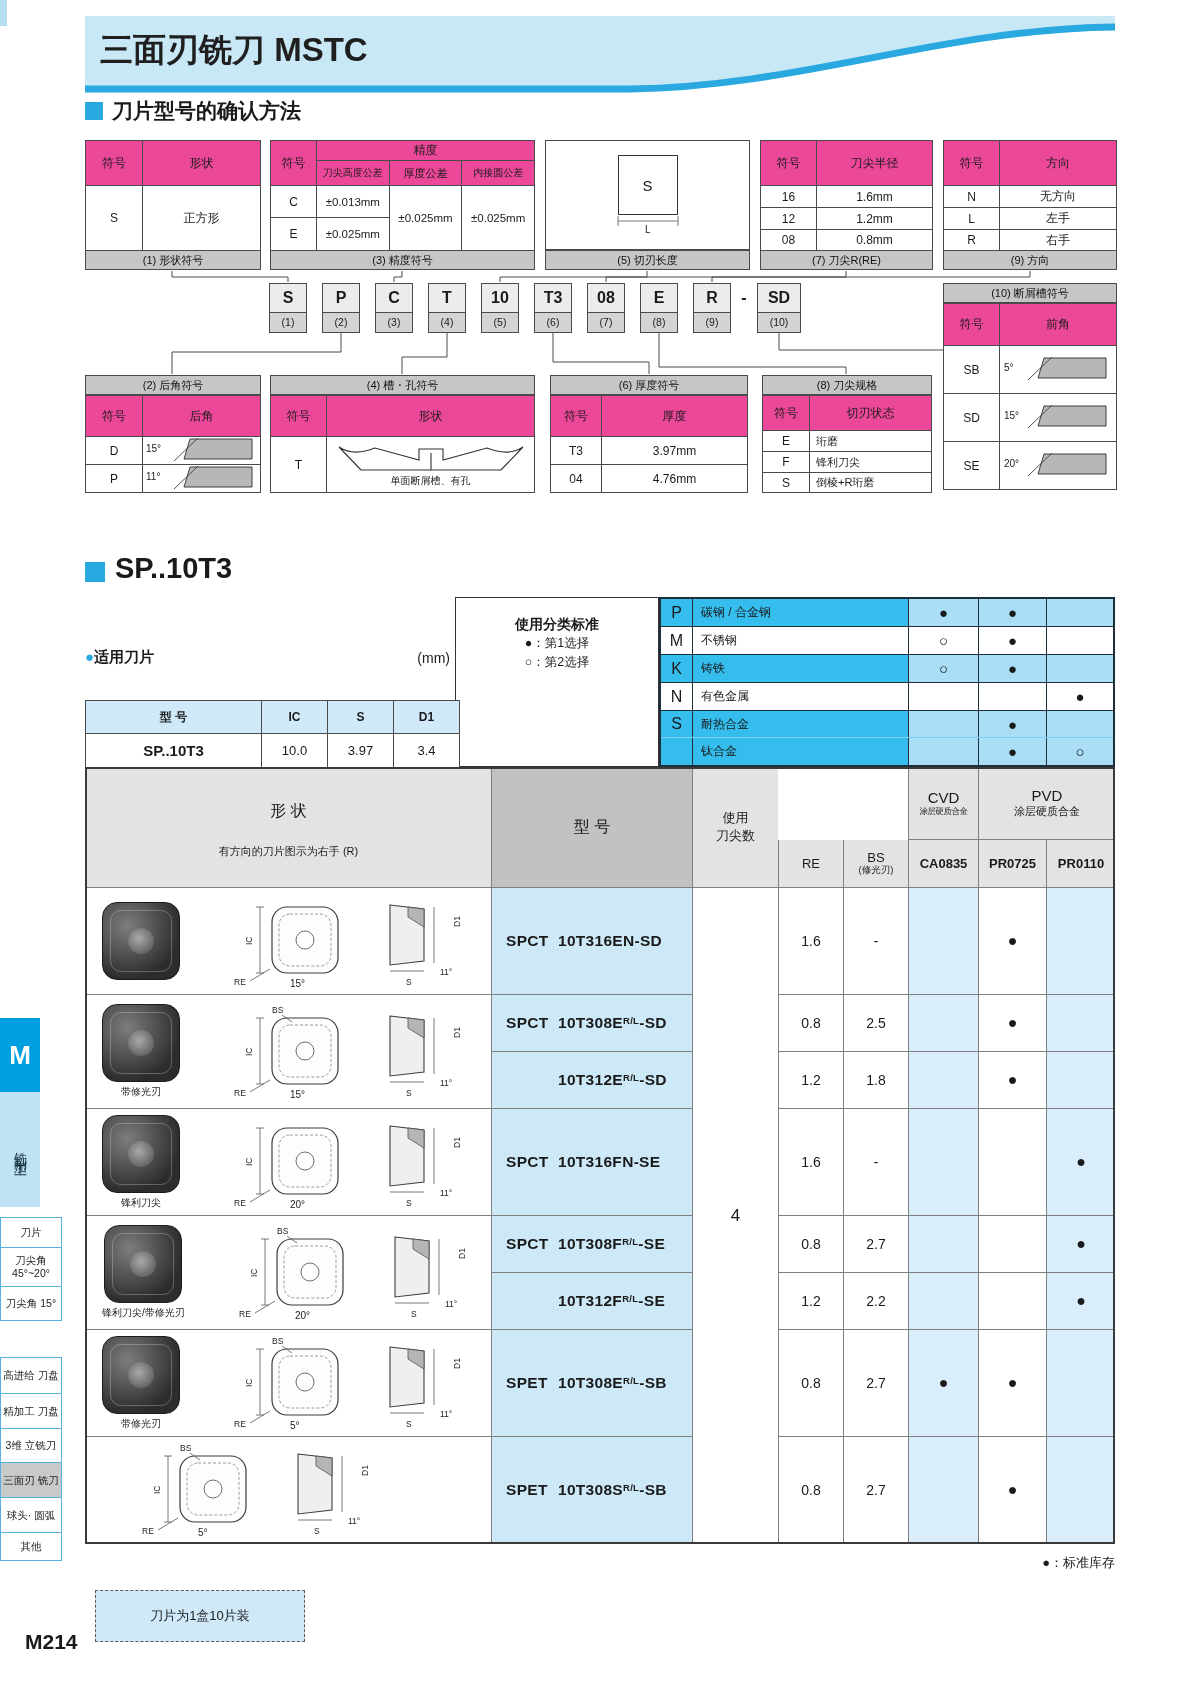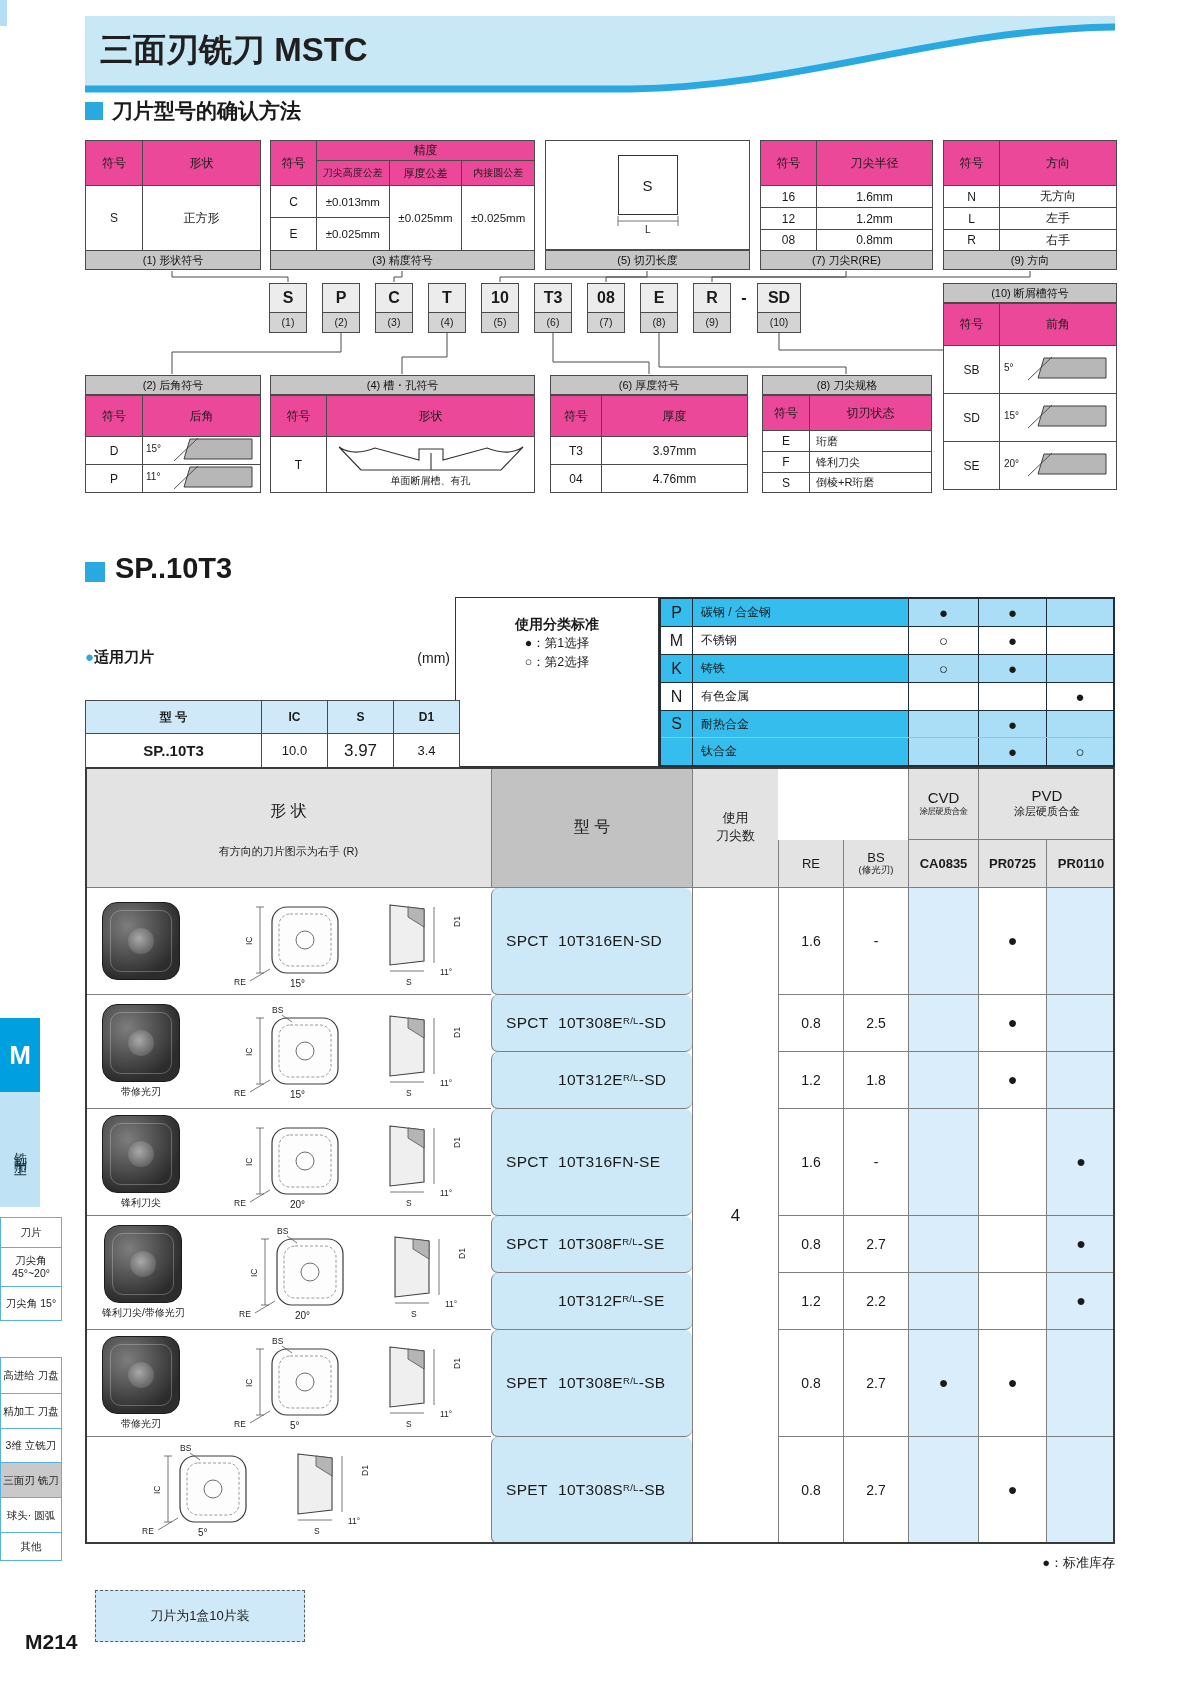--- a/index.html
+++ b/index.html
@@ -25,21 +25,21 @@
   .cyan{background:#35bdee;}
   .cyanlight{background:#a9def6;}
   
   .mcell{position:absolute;box-sizing:border-box;border-left:1px solid #7f7f7f;border-bottom:1px solid #7f7f7f;
          display:flex;align-items:center;justify-content:center;font-size:14px;background:#fff;}
   .hdr{background:#e3e3e3;}
   .hdrdark{background:#c2c2c2;}
   .cellblue{background:#cde9f8;}
   .colblue{background:#d9edfb;}
   .dot{font-size:16px;}
-  .model{justify-content:flex-start;padding-left:14px;font-weight:normal;font-size:15.5px;letter-spacing:.3px;border-radius:7px;}
+  .model{justify-content:flex-start;padding-left:14px;font-weight:bold;font-size:15.5px;letter-spacing:.3px;}
   .model .pfx{display:inline-block;width:52px;}
   .rl{font-size:9.5px;vertical-align:4px;}
   .shape-cell{justify-content:flex-start;padding-left:16px;gap:14px;}
   .photo{width:76px;height:76px;border-radius:15px;border:1px solid #1c1c1c;position:relative;flex:0 0 auto;
          background:radial-gradient(circle at 32% 30%,#7d7d7d,#2c2c2c 72%);}
   .photo::before{content:"";position:absolute;inset:25px;border-radius:50%;
          background:radial-gradient(circle at 42% 40%,#a9a9a9,#4b4b4b);}
   .photo::after{content:"";position:absolute;inset:7px;border-radius:11px;border:1px solid rgba(255,255,255,.25);}
   .pcap{font-size:10px;color:#222;margin-top:3px;white-space:nowrap;}
   .pwrap{display:flex;flex-direction:column;align-items:center;}
@@ -403,21 +403,21 @@
     <tbody>
         <tr style="height:33px">
       <th style="width:175px;background:#cfe9f8;font-weight:bold">型  号</th>
       <th style="width:65px;background:#cfe9f8;font-weight:bold">IC</th>
       <th style="width:65px;background:#cfe9f8;font-weight:bold">S</th>
       <th style="width:65px;background:#cfe9f8;font-weight:bold">D1</th>
     </tr>
     <tr style="height:34px">
       <td style="font-weight:bold;font-size:15px">SP..10T3</td>
       <td style="font-size:13px">10.0</td>
-      <td style="font-size:17px">3.97</td>
+      <td style="font-size:13px">3.97</td>
       <td style="font-size:13px">3.4</td>
     </tr>
   </tbody>
     </table>
 
   <div class="abs" style="left:85px;top:767px;width:1030px;height:777px;border:2px solid #3a3a3a;pointer-events:none;z-index:5"></div>
 
   <div class="mcell hdr" style="left:85px;top:767px;width:406px;height:121px;flex-direction:column;justify-content:flex-start">
     <div style="font-size:16px;margin-top:34px">形  状</div>
     <div style="font-size:11px;margin-top:22px">有方向的刀片图示为右手 (R)</div>

